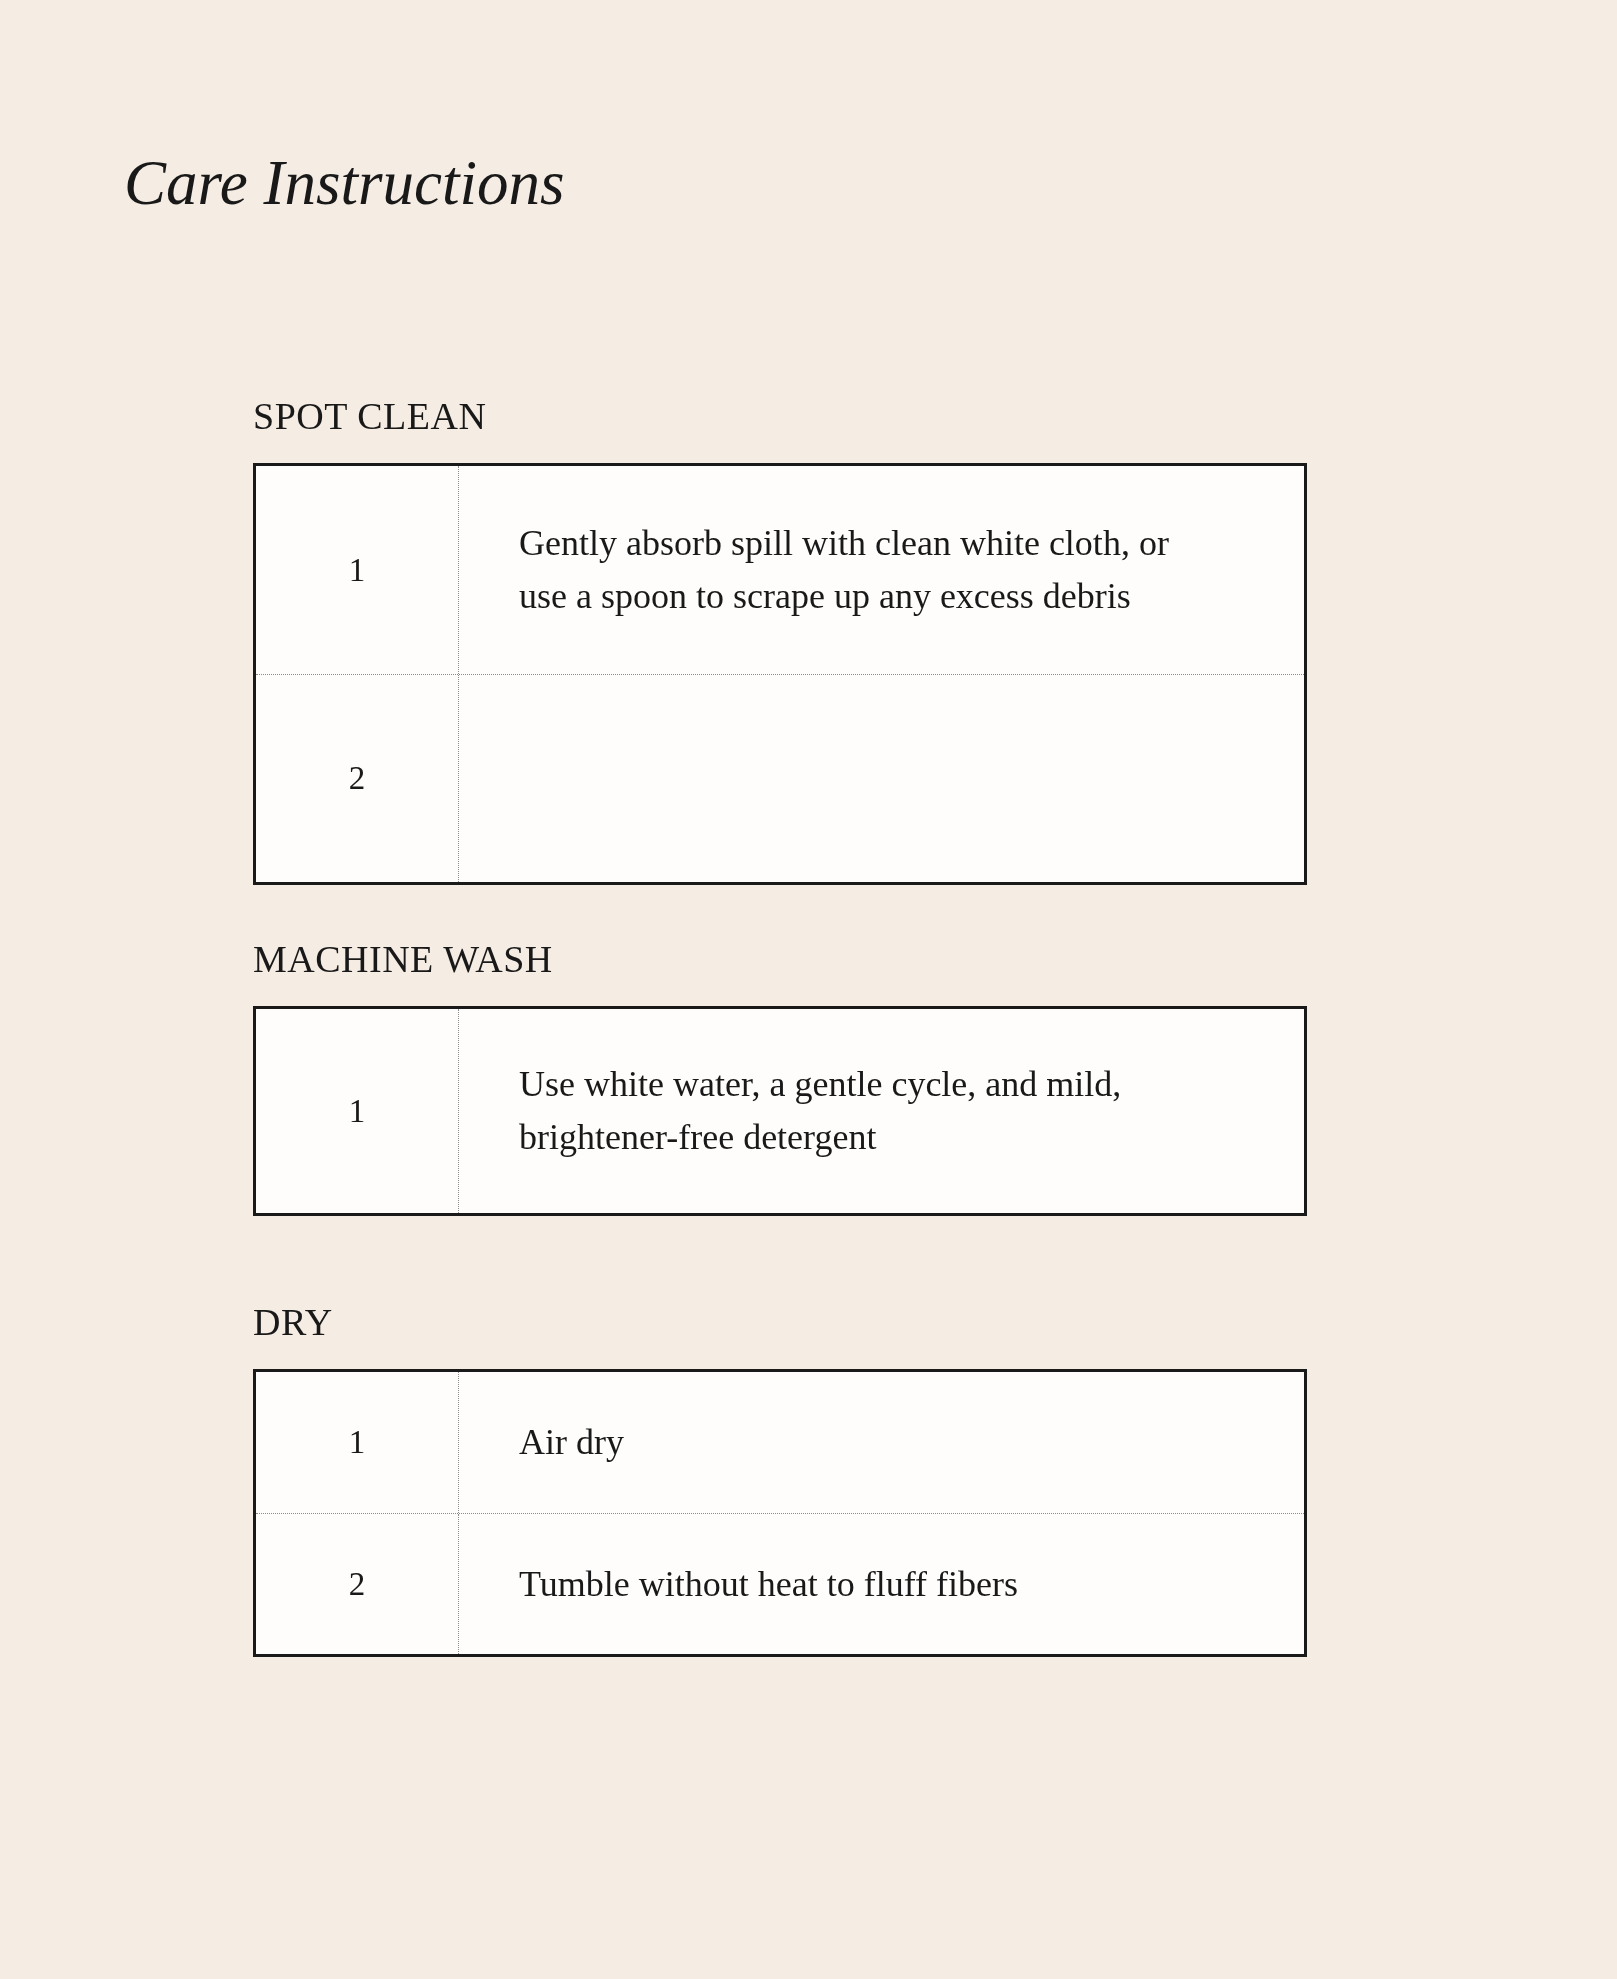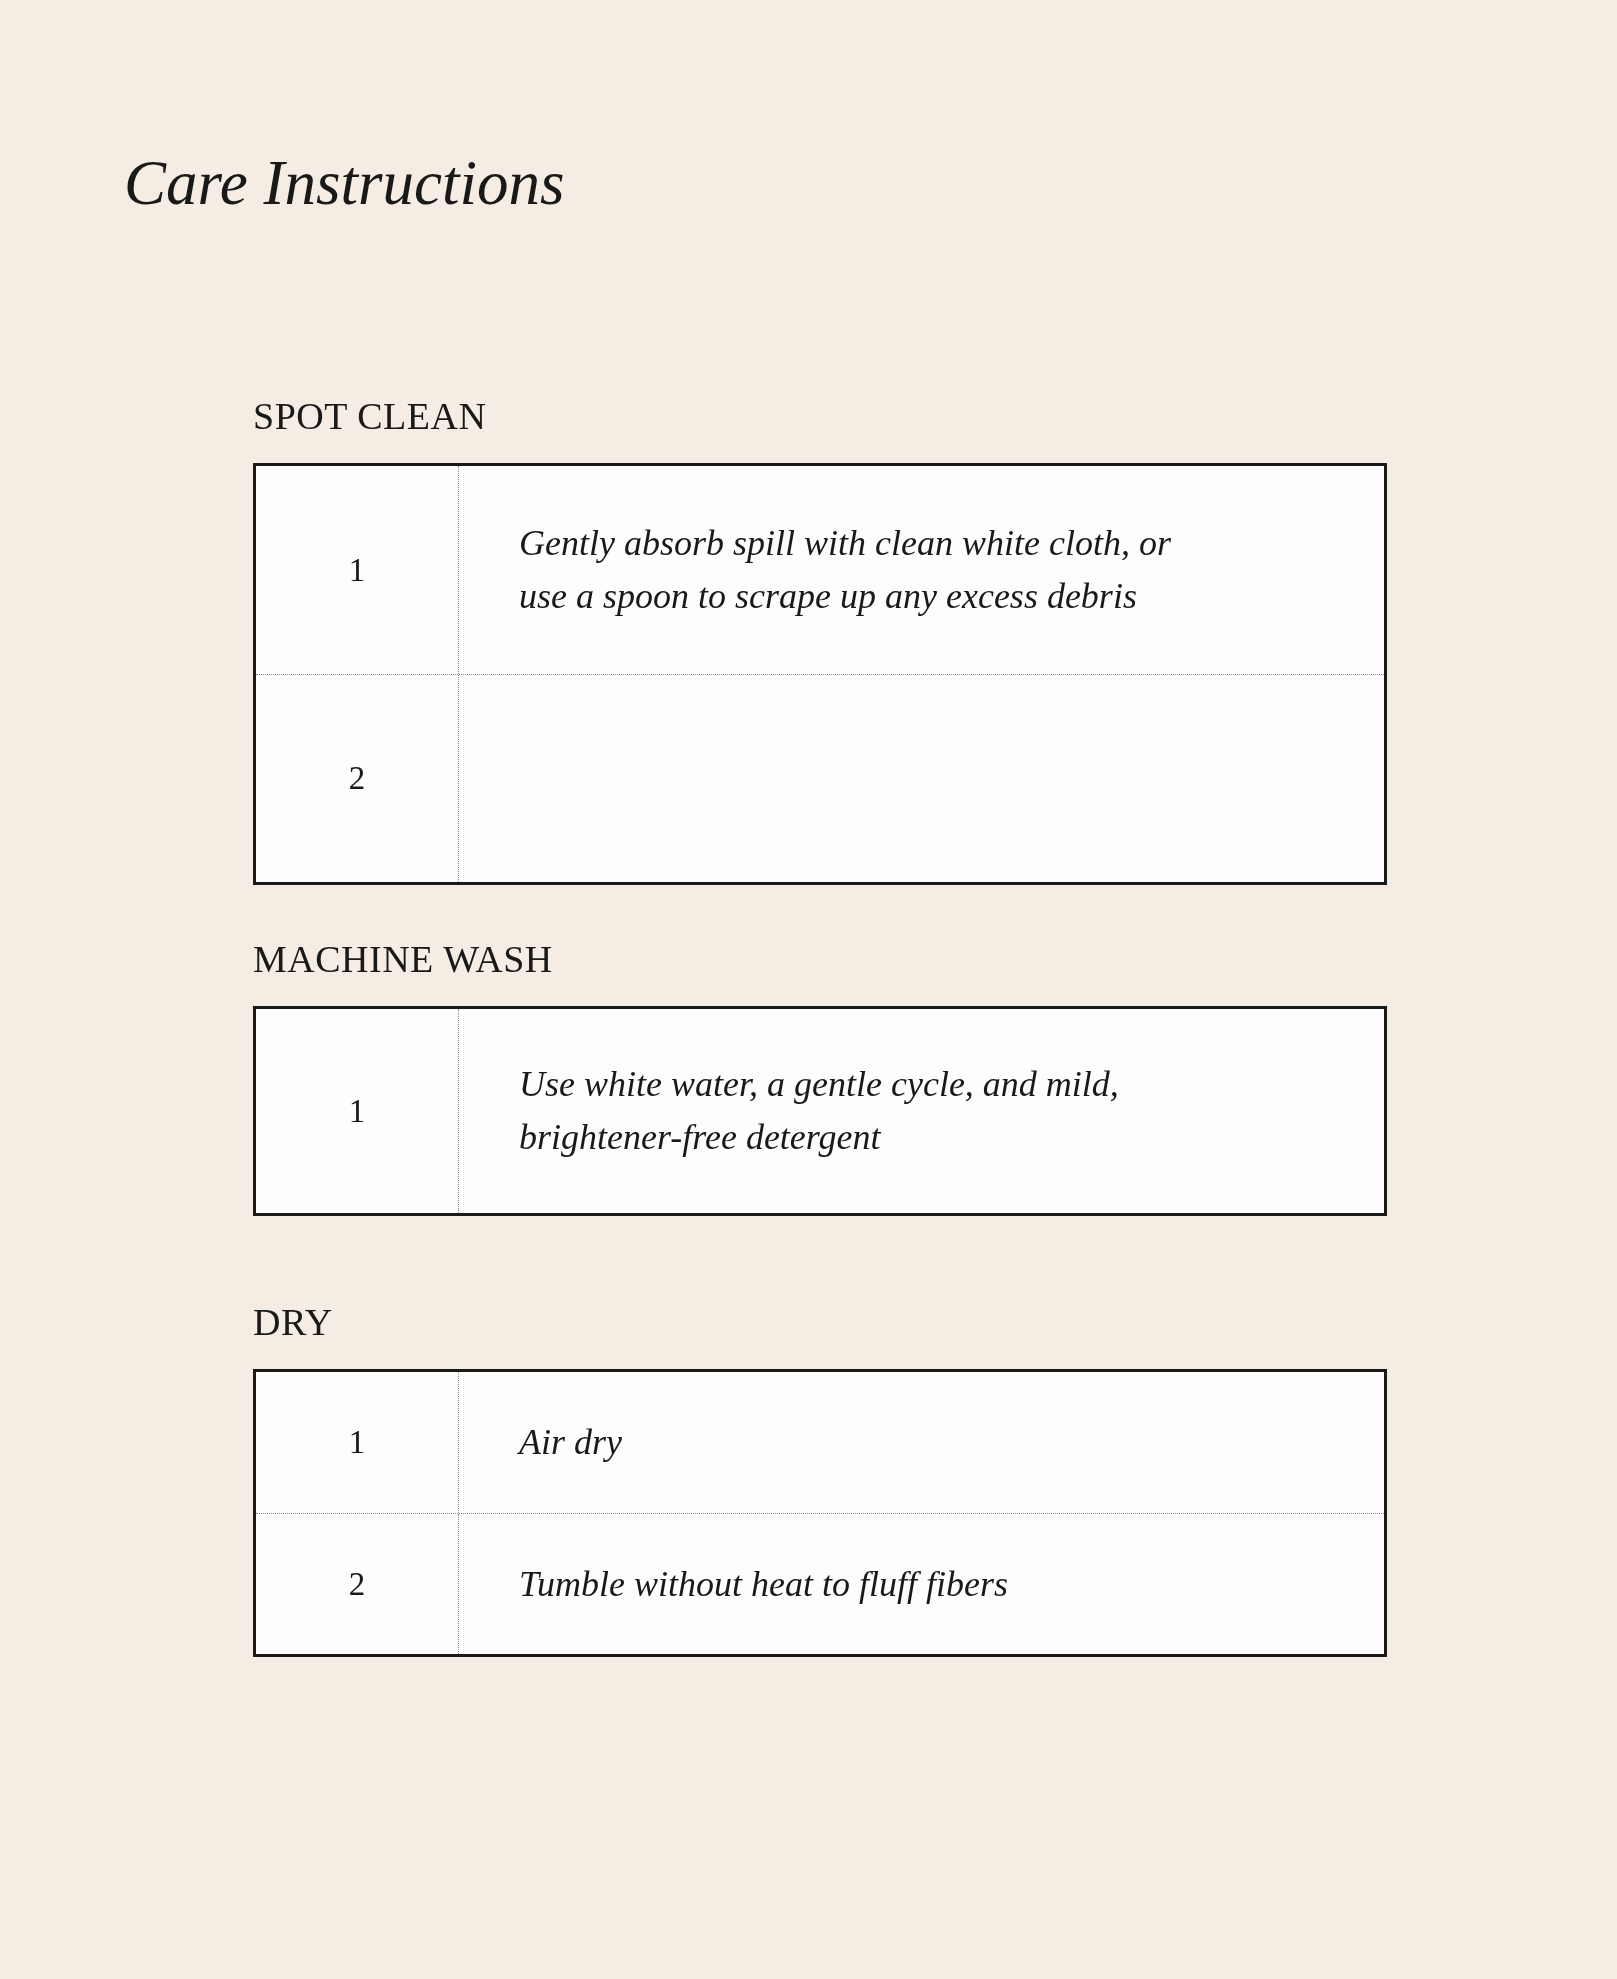--- a/index.html
+++ b/index.html
@@ -31,21 +31,21 @@
     font-size: 63px;
     line-height: 63px;
     font-style: italic;
     font-weight: normal;
     letter-spacing: 0px;
     color: var(--text);
   }
   .care-section {
     position: absolute;
     left: 253px;
-    width: 1134px;
+    width: 1054px;
   }
   .s1 { top: 394px; }
   .s2 { top: 937px; }
   .s3 { top: 1300px; }
   .section-label {
     margin: 0 0 25px 0;
     font-size: 38px;
     line-height: 44px;
     font-weight: normal;
     letter-spacing: 0.5px;
@@ -68,21 +68,20 @@
     align-items: center;
     justify-content: center;
     border-right: 1px dotted var(--divider-dotted);
     font-size: 33px;
   }
   .text-cell {
     flex: 1;
     display: flex;
     align-items: center;
     padding: 0 44px 0 60px;
-    font-style: italic;
   }
   .step-text {
     font-size: 36px;
     line-height: 53px;
     white-space: pre-line;
   }
 </style>
 </head>
 <body>
 

